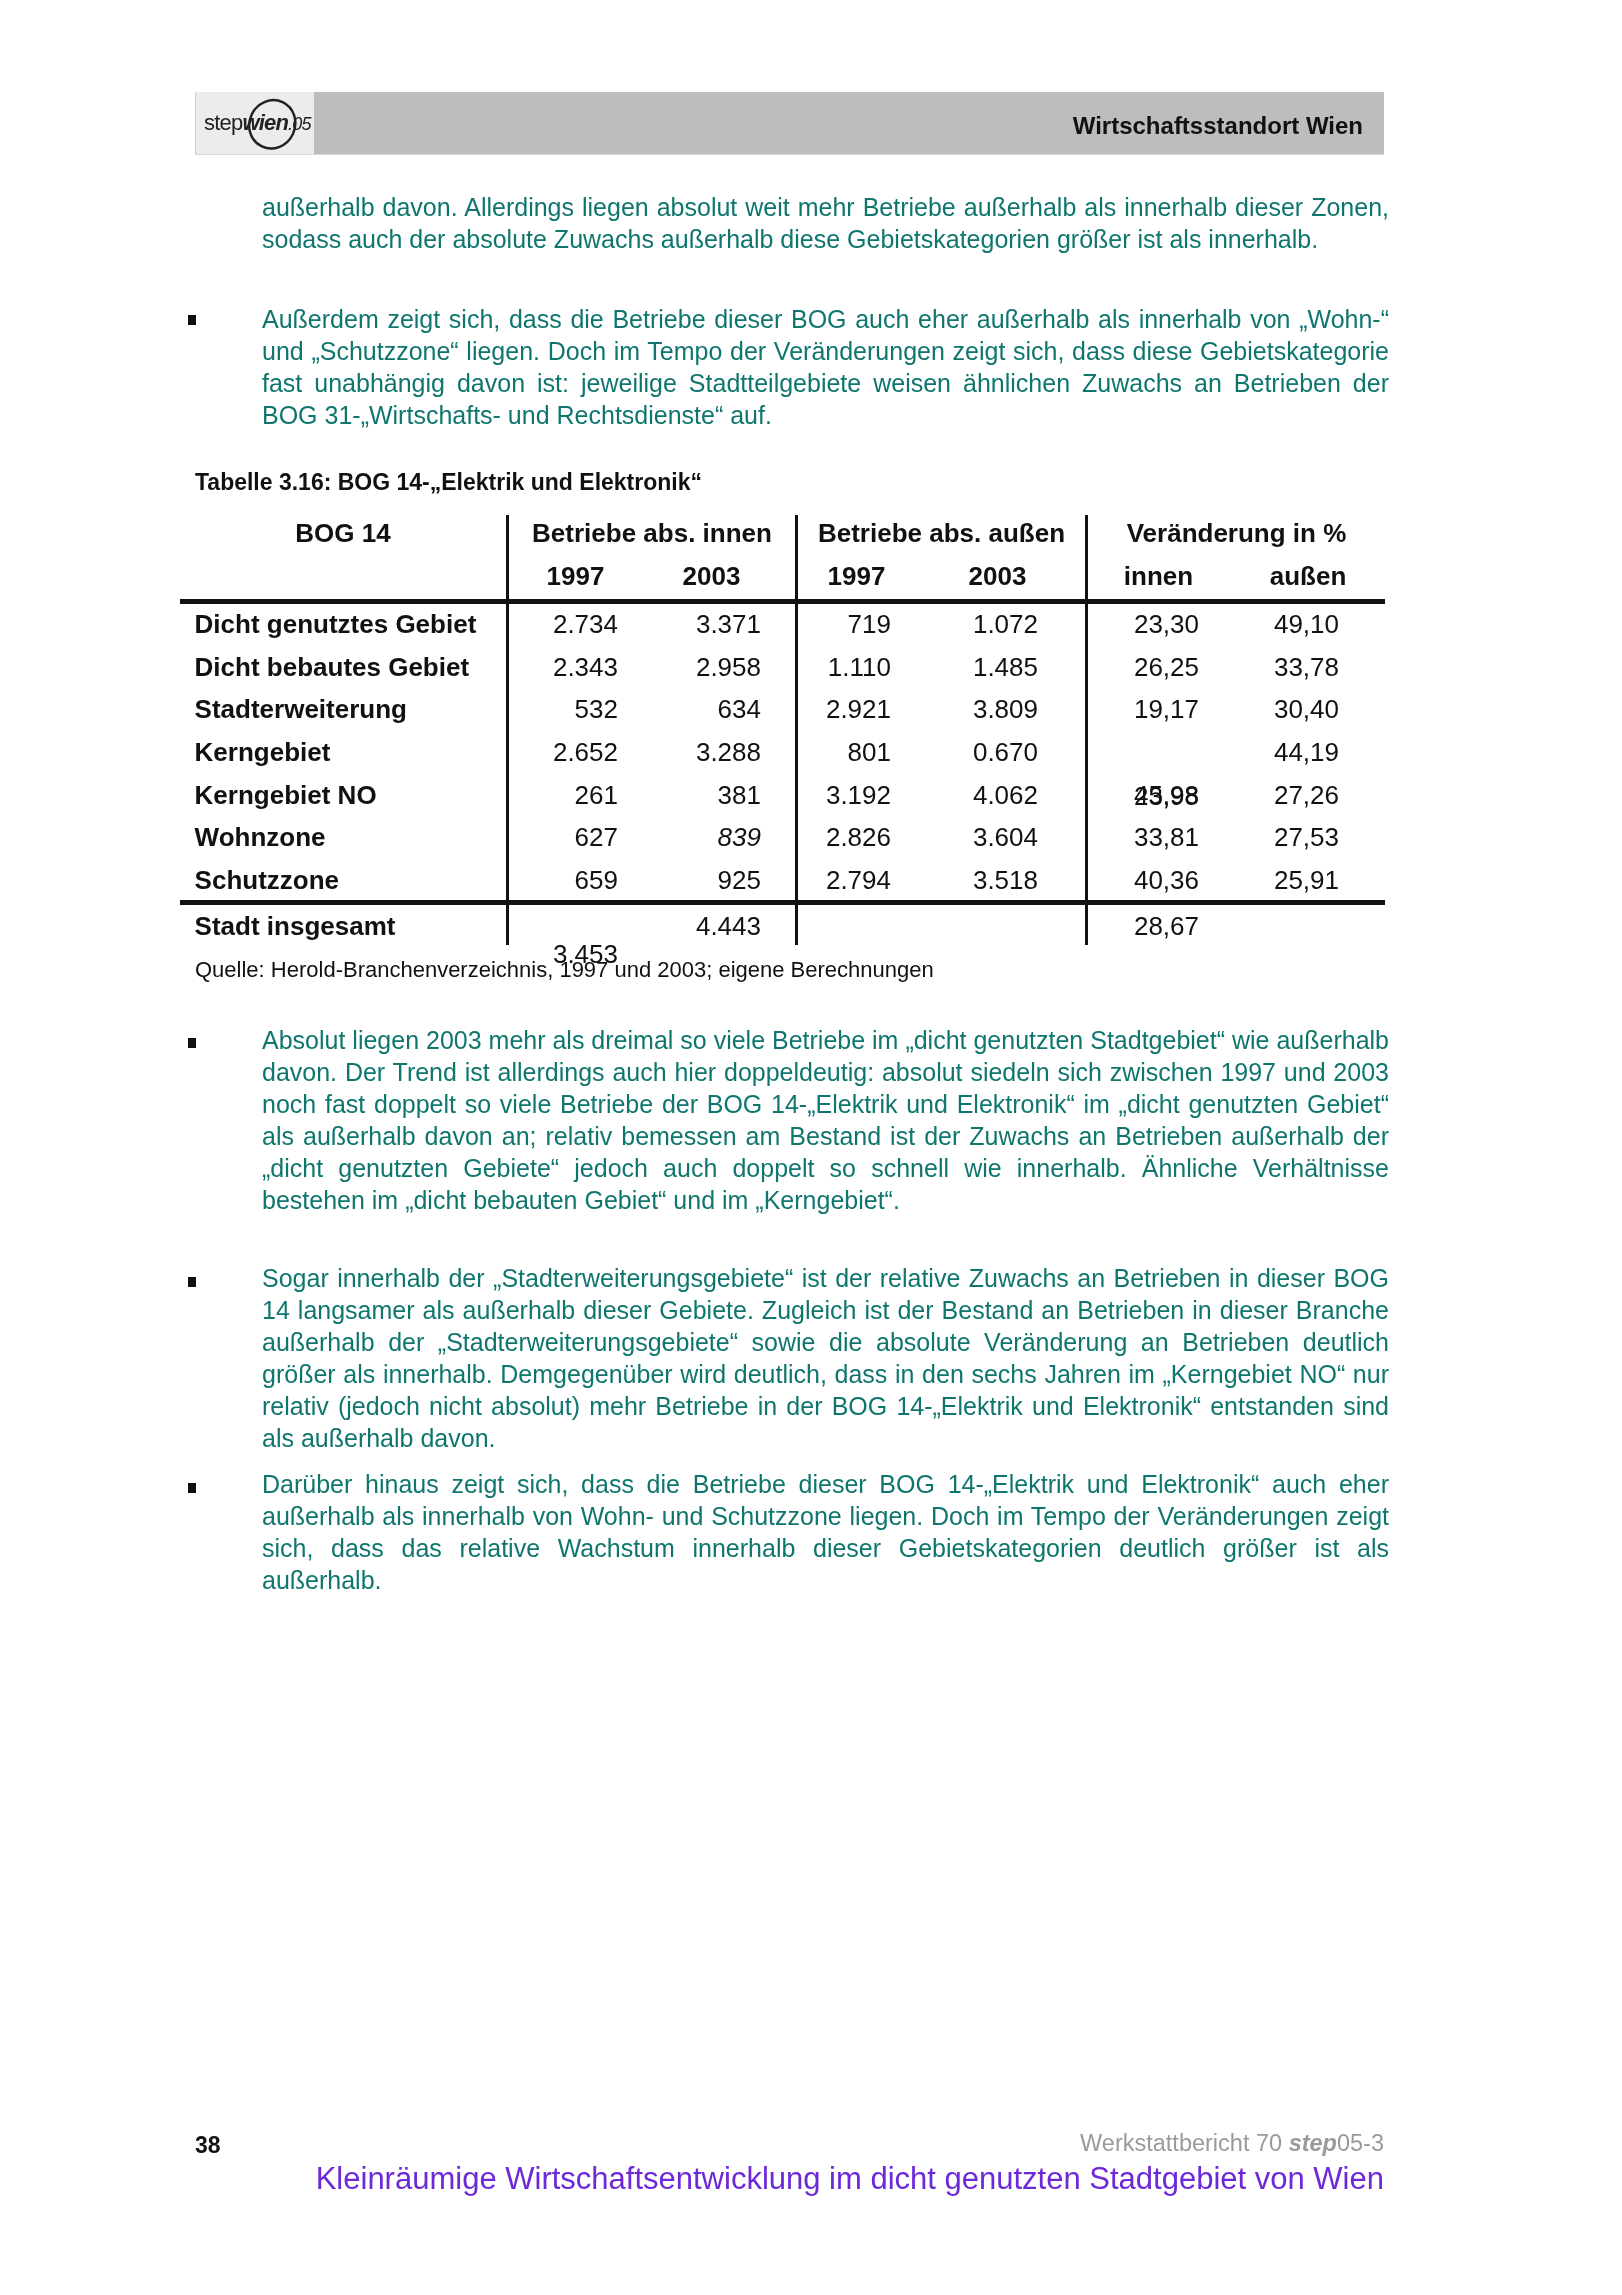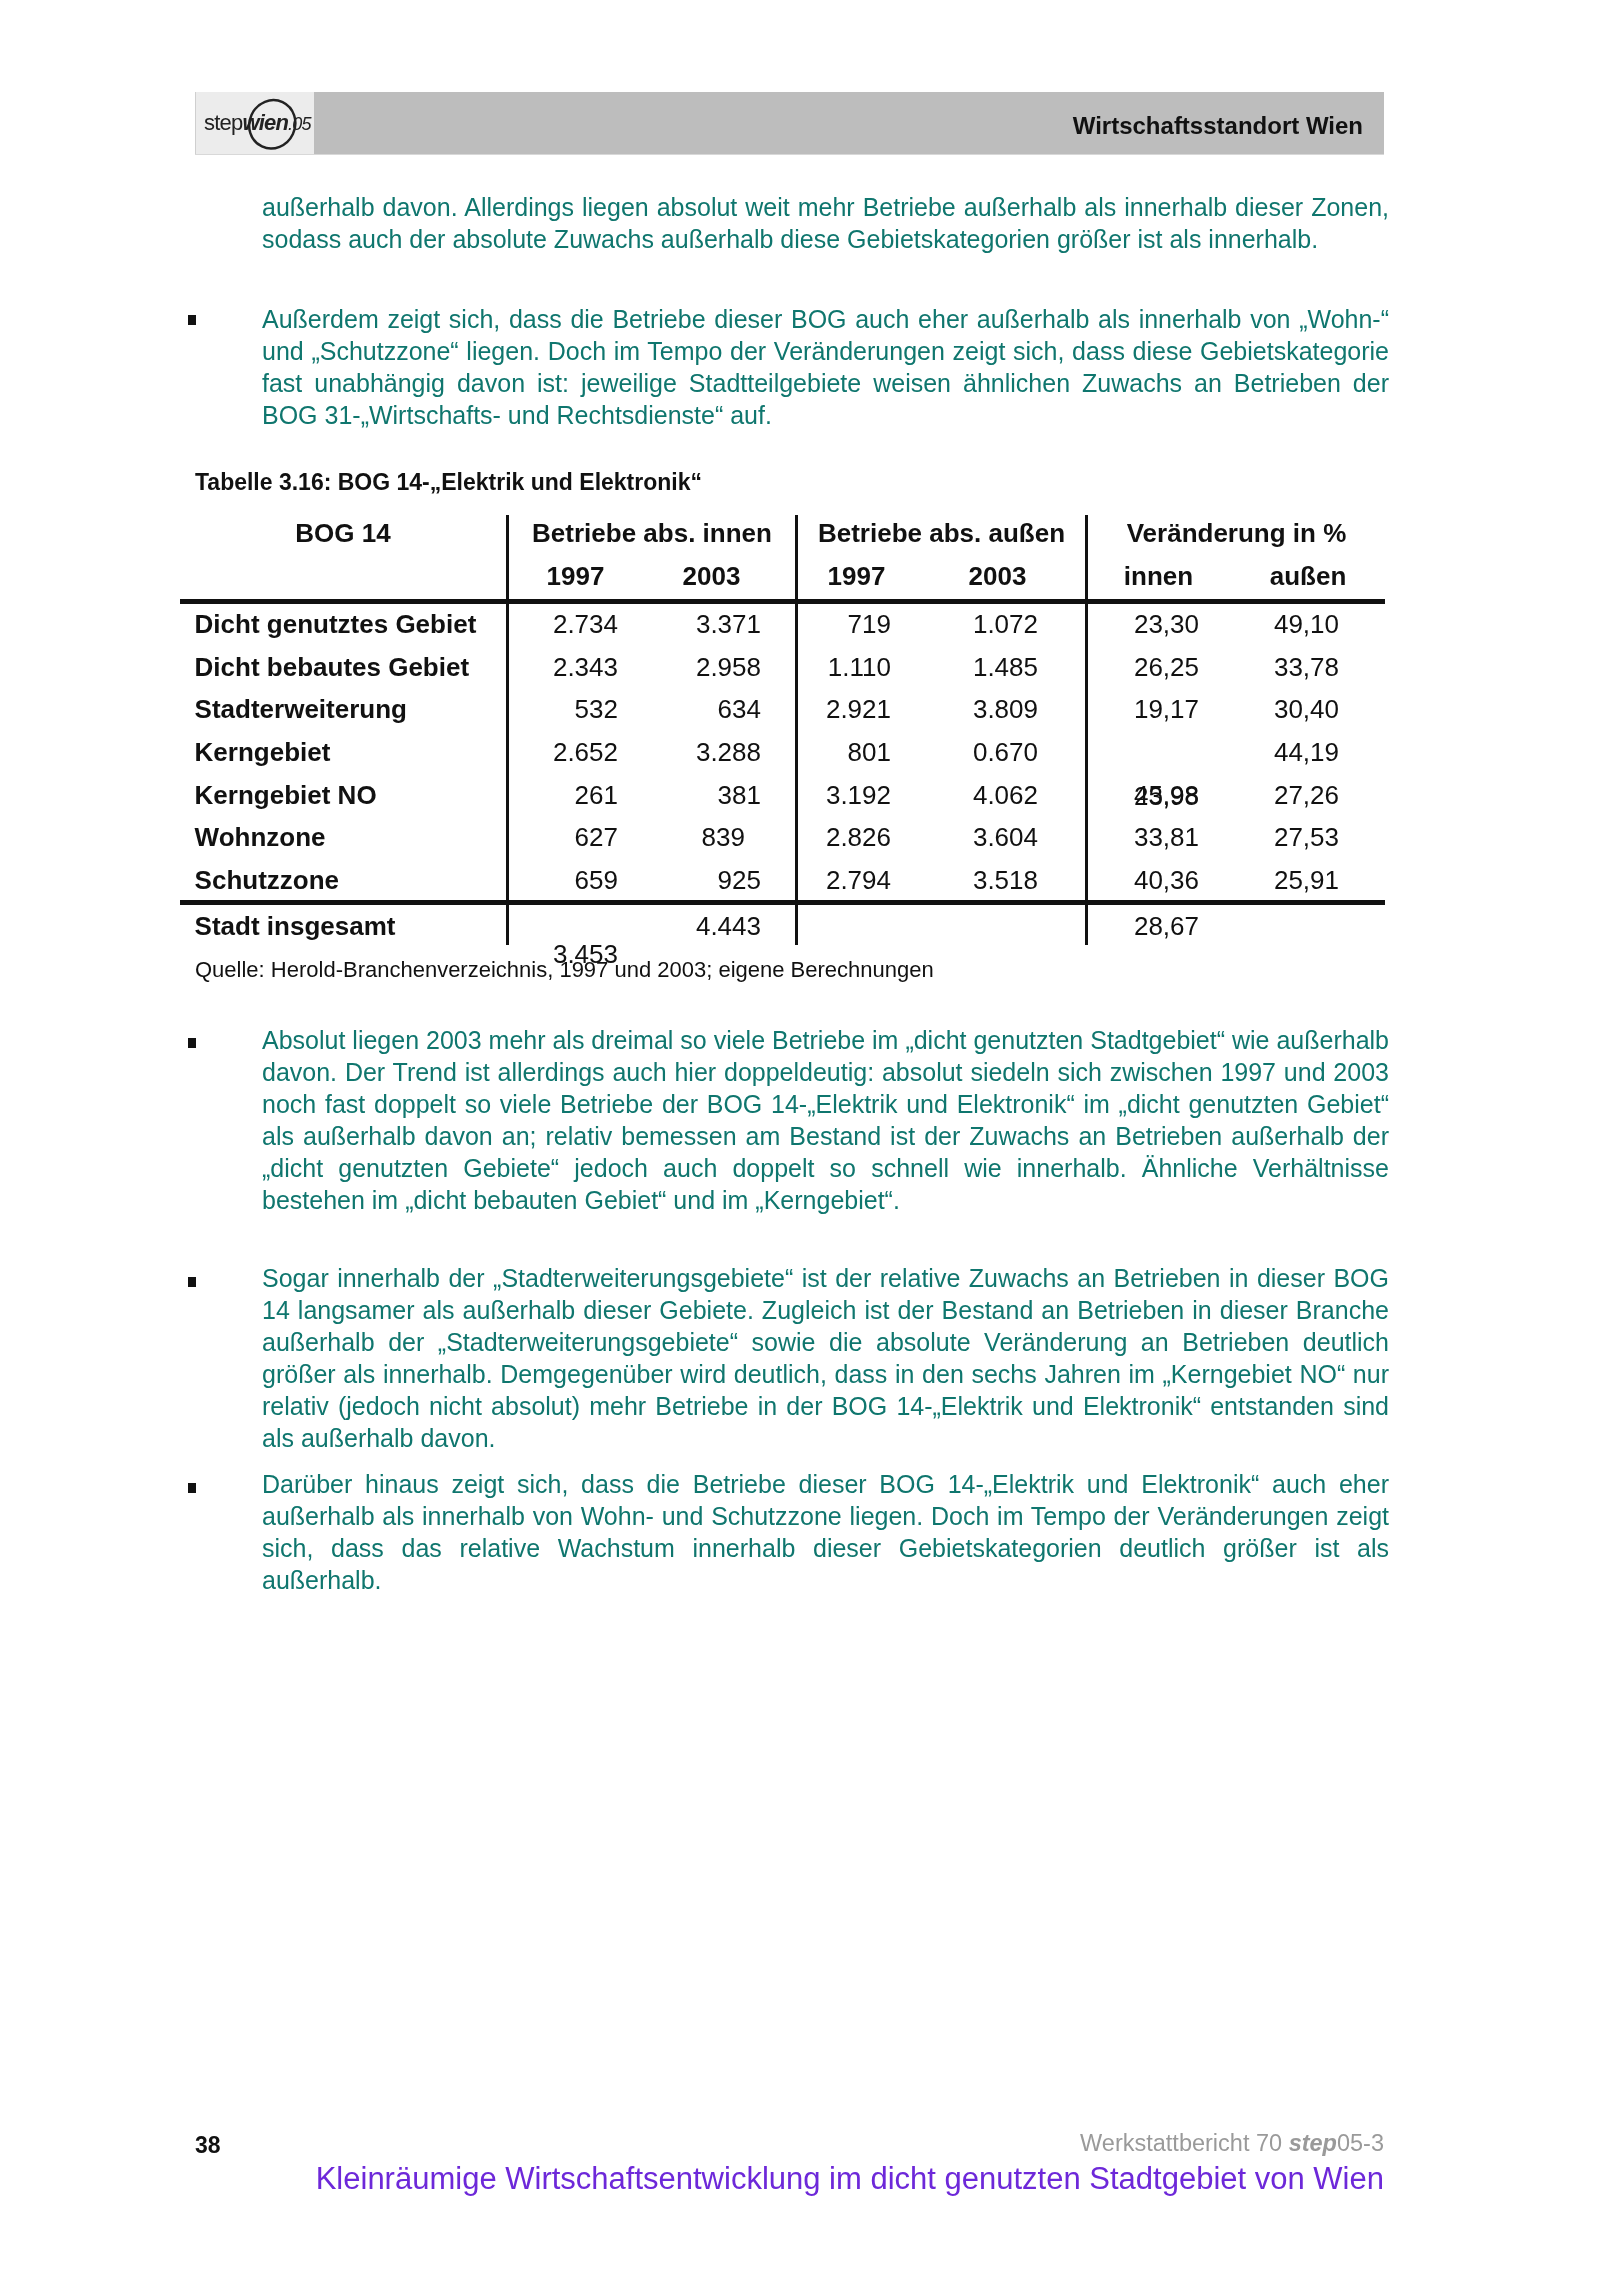--- a/index.html
+++ b/index.html
@@ -131,21 +131,21 @@
       <div class="cell num" style="top: 230px; left: 1029px; width: 130px;">44,19</div>
       <div class="cell rowlabel" style="top: 273px;">Kerngebiet NO</div>
       <div class="cell num" style="top: 273px; left: 308px; width: 130px;">261</div>
       <div class="cell num" style="top: 273px; left: 451px; width: 130px;">381</div>
       <div class="cell num" style="top: 273px; left: 581px; width: 130px;">3.192</div>
       <div class="cell num" style="top: 273px; left: 728px; width: 130px;">4.062</div>
       <div class="cell num" style="top: 273px; left: 889px; width: 130px;">45,98</div>
       <div class="cell num" style="top: 273px; left: 1029px; width: 130px;">27,26</div>
       <div class="cell rowlabel" style="top: 315px;">Wohnzone</div>
       <div class="cell num" style="top: 315px; left: 308px; width: 130px;">627</div>
-      <div class="cell num" style="top: 315px; left: 435px; width: 130px;">839</div>
+      <div class="cell num" style="top: 315px; left: 451px; width: 130px; font-style: italic;">839</div>
       <div class="cell num" style="top: 315px; left: 581px; width: 130px;">2.826</div>
       <div class="cell num" style="top: 315px; left: 728px; width: 130px;">3.604</div>
       <div class="cell num" style="top: 315px; left: 889px; width: 130px;">33,81</div>
       <div class="cell num" style="top: 315px; left: 1029px; width: 130px;">27,53</div>
       <div class="cell rowlabel" style="top: 358px;">Schutzzone</div>
       <div class="cell num" style="top: 358px; left: 308px; width: 130px;">659</div>
       <div class="cell num" style="top: 358px; left: 451px; width: 130px;">925</div>
       <div class="cell num" style="top: 358px; left: 581px; width: 130px;">2.794</div>
       <div class="cell num" style="top: 358px; left: 728px; width: 130px;">3.518</div>
       <div class="cell num" style="top: 358px; left: 889px; width: 130px;">40,36</div>

